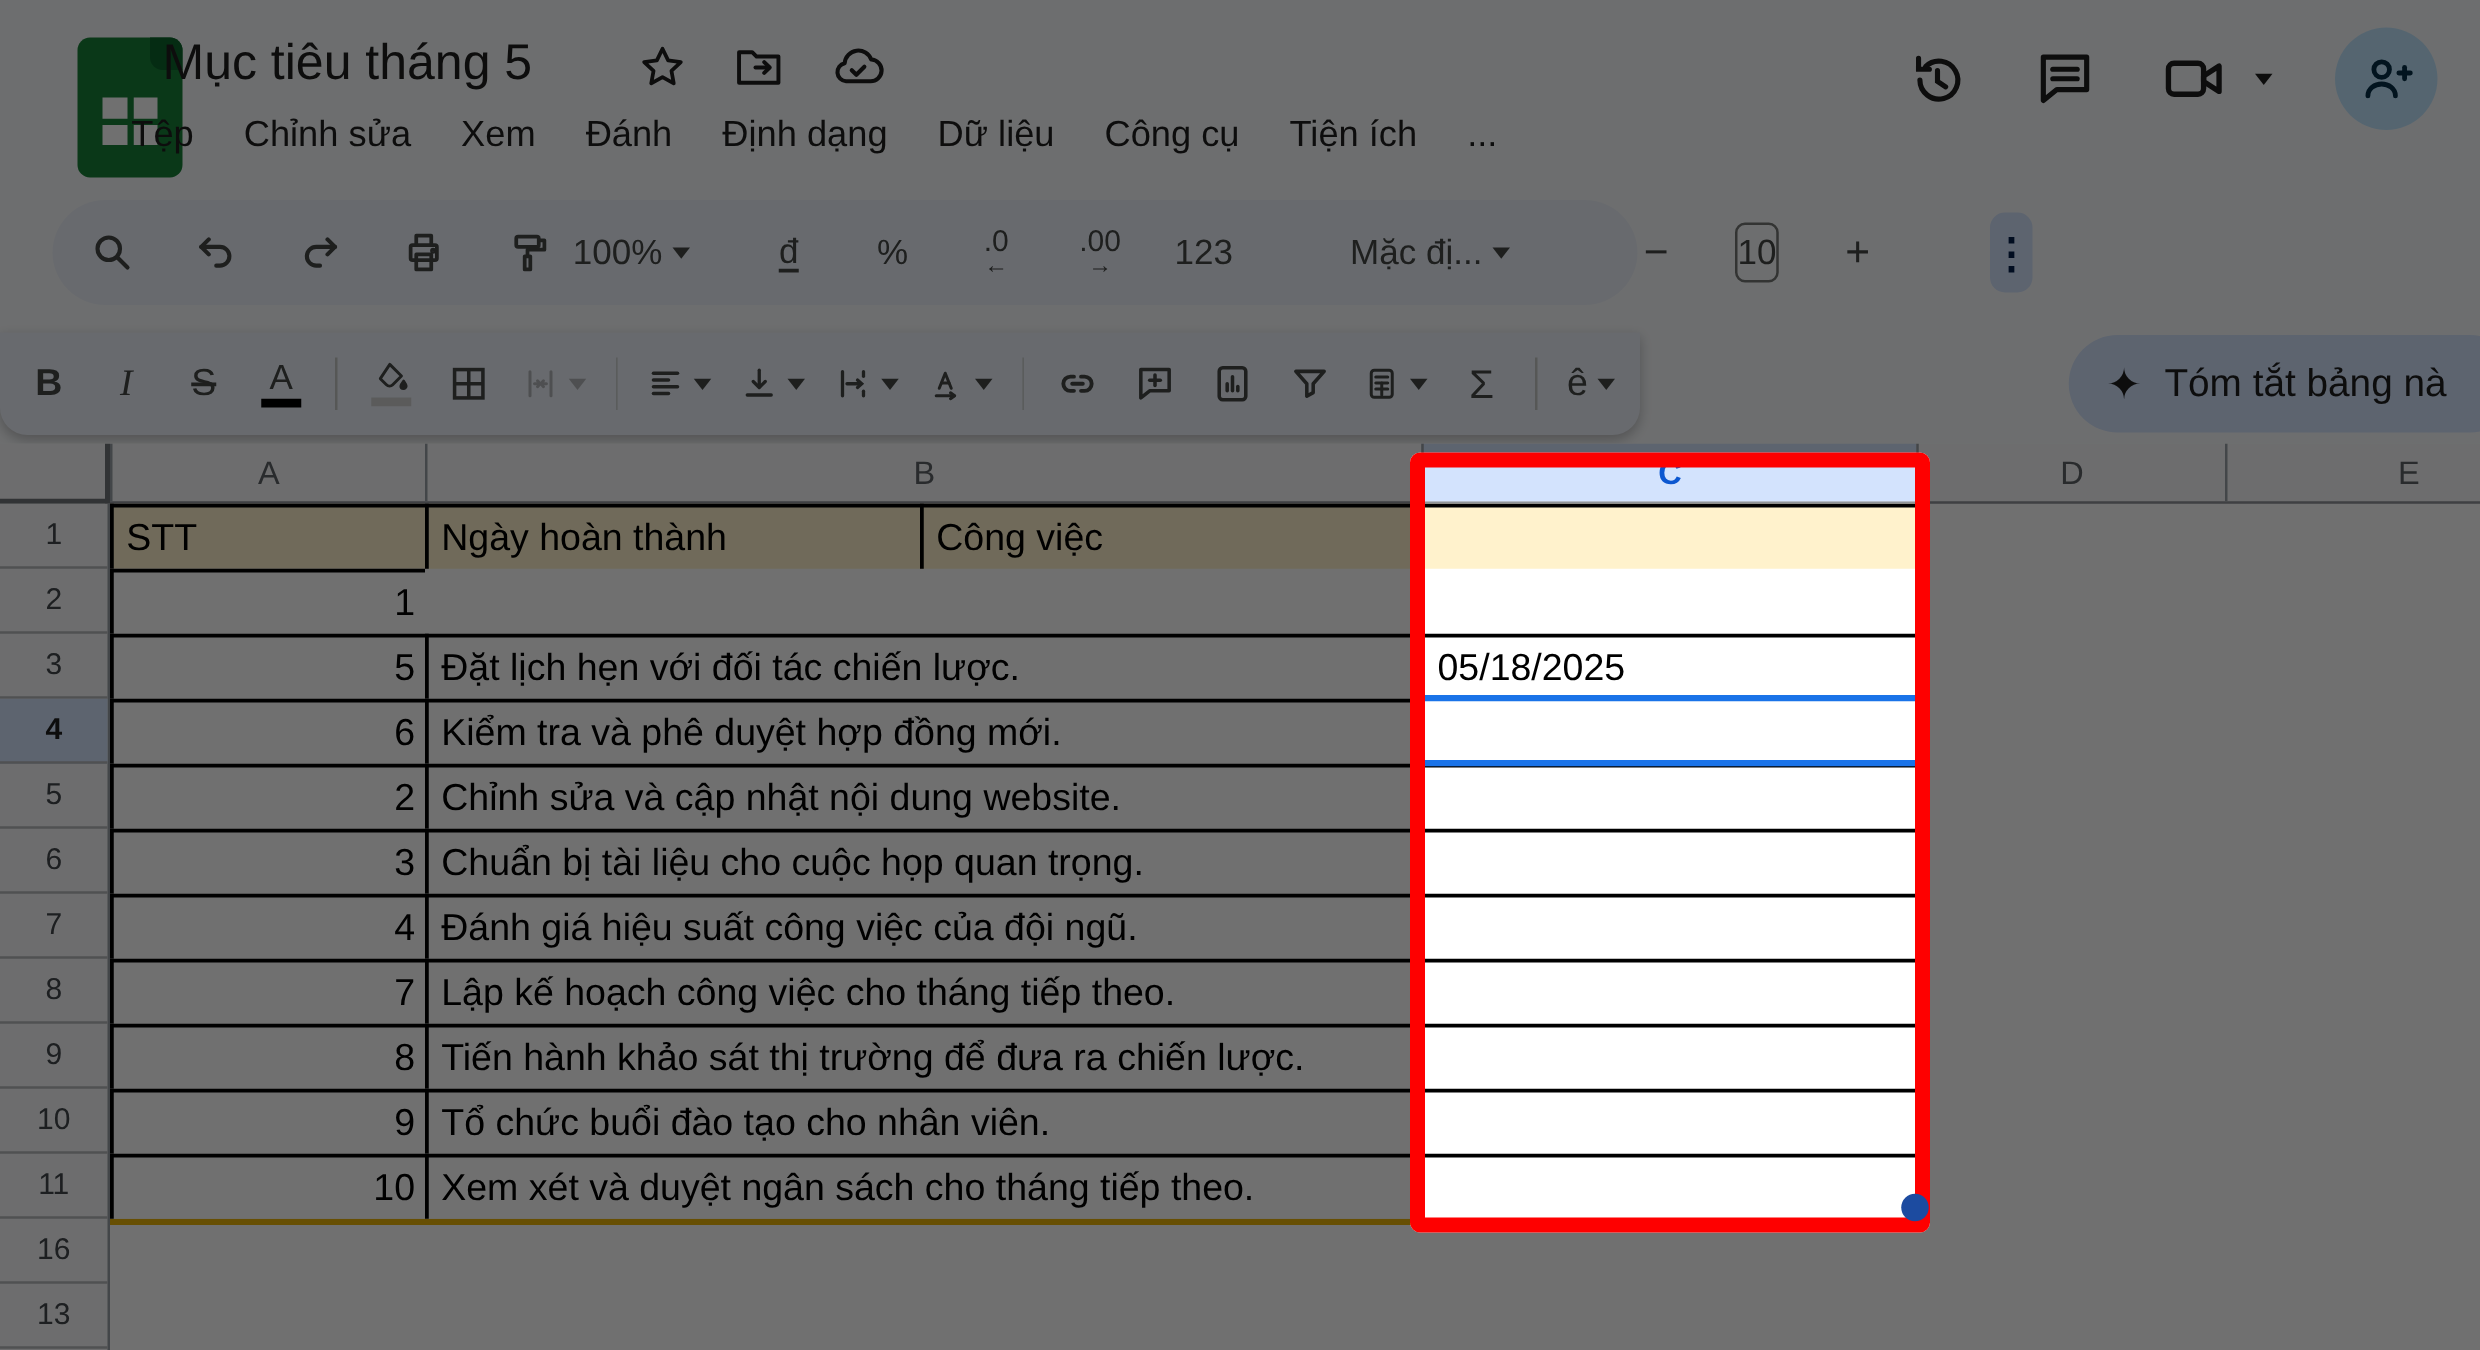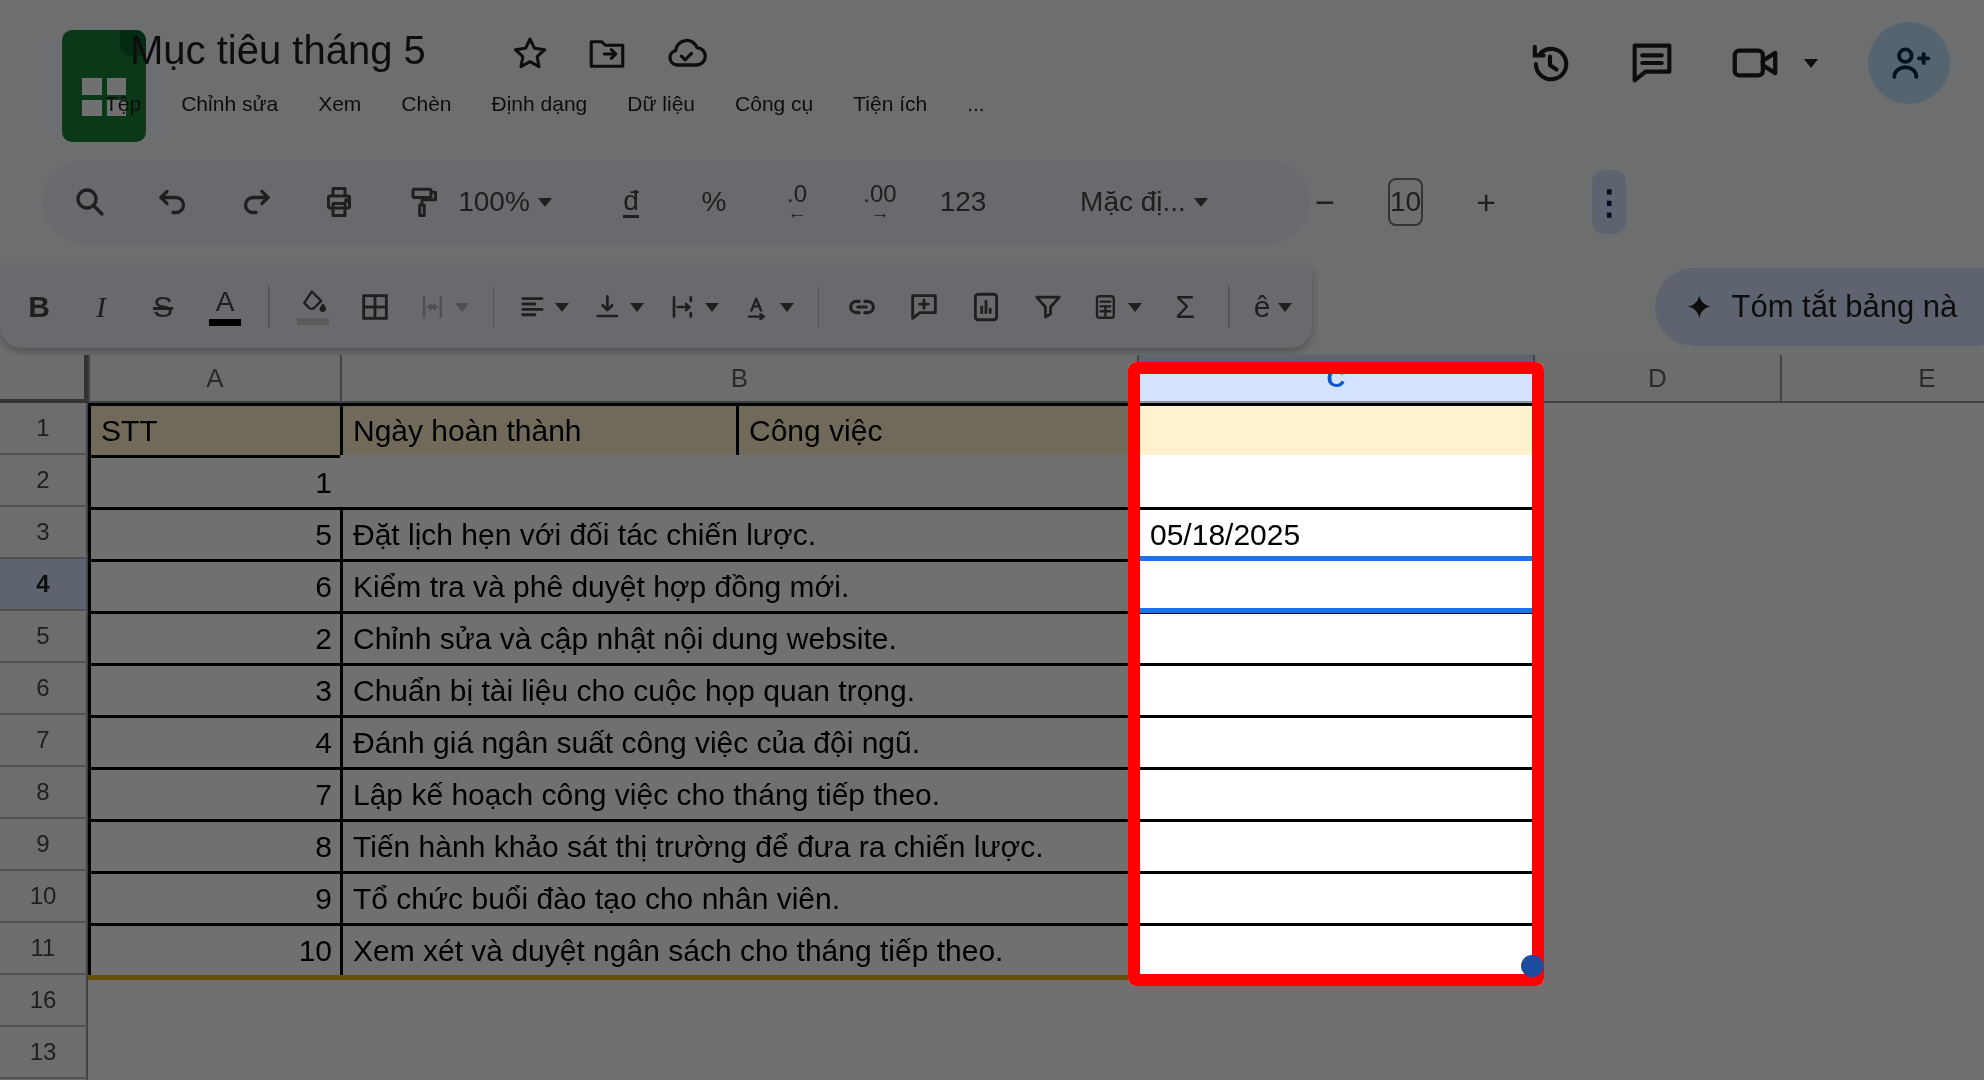--- a/index.html
+++ b/index.html
@@ -11,21 +11,21 @@
   .logo { position:absolute; left:62px; top:30px; width:84px; height:112px;
           background:#188038; border-radius:10px; }
   .logo .fold { position:absolute; right:0; top:0; width:26px; height:26px;
           background:#0d652d; border-radius:0 10px 0 10px; }
   .logo .grid { position:absolute; left:20px; top:48px; width:44px; height:38px;
           display:grid; grid-template-columns:1fr 1fr; grid-template-rows:1fr 1fr; gap:5px; }
   .logo .grid div { background:#fff; }
   .doc-title { position:absolute; left:130px; top:28px; font-size:40px; color:#1f1f1f; }
   .title-icons { position:absolute; left:510px; top:32px; display:flex; gap:36px; align-items:center; }
   .menu-row { position:absolute; left:105px; top:92px; display:flex; gap:40px; }
-  .menu-item { font-size:21px; color:#1f1f1f; }
+  .menu-item { font-size:29px; color:#1f1f1f; }
   .appbar-right { position:absolute; right:34px; top:22px; display:flex; gap:50px; align-items:center; }
   .share-btn { width:82px; height:82px; border-radius:50%; background:#c2e7ff;
                display:flex; align-items:center; justify-content:center; }
   .camera-group { display:flex; align-items:center; gap:14px; }
 
   
   .toolbar { position:absolute; left:42px; top:160px; width:1268px; height:84px;
              background:#edf2fa; border-radius:42px; display:flex; align-items:center;
              gap:43px; padding:0 28px; }
   .tbtn { display:flex; align-items:center; justify-content:center; min-width:40px; height:56px;
@@ -134,21 +134,21 @@
         <path d="M7 18a4 4 0 0 1-.6-7.9A6 6 0 0 1 18 8.5 4.5 4.5 0 0 1 17.5 18H7z"></path>
         <path d="M9.5 13.2l2 2 3.5-3.5"></path>
       </svg>
     </span>
   </div>
 
   <div class="menu-row">
     <span class="menu-item">Tệp</span>
     <span class="menu-item">Chỉnh sửa</span>
     <span class="menu-item">Xem</span>
-    <span class="menu-item">Chèn</span>
+    <span class="menu-item">Đánh</span>
     <span class="menu-item">Định dạng</span>
     <span class="menu-item">Dữ liệu</span>
     <span class="menu-item">Công cụ</span>
     <span class="menu-item">Tiện ích</span>
     <span class="menu-item">...</span>
   </div>
 
   <div class="appbar-right">
     <span class="icon">
       <svg width="52" height="52" viewBox="0 0 24 24" fill="none" stroke="#1f1f1f" stroke-width="1.9" stroke-linecap="round">
@@ -422,21 +422,21 @@
         <div class="tcell txt" style="width: 797px;">Chỉnh sửa và cập nhật nội dung website.</div>
         <div class="tcell txt" style="width: 396px;"></div>
       </div>
       <div class="trow">
         <div class="tcell num" style="width: 252px;">3</div>
         <div class="tcell txt" style="width: 797px;">Chuẩn bị tài liệu cho cuộc họp quan trọng.</div>
         <div class="tcell txt" style="width: 396px;"></div>
       </div>
       <div class="trow">
         <div class="tcell num" style="width: 252px;">4</div>
-        <div class="tcell txt" style="width: 797px;">Đánh giá ngân suất công việc của đội ngũ.</div>
+        <div class="tcell txt" style="width: 797px;">Đánh giá hiệu suất công việc của đội ngũ.</div>
         <div class="tcell txt" style="width: 396px;"></div>
       </div>
       <div class="trow">
         <div class="tcell num" style="width: 252px;">7</div>
         <div class="tcell txt" style="width: 797px;">Lập kế hoạch công việc cho tháng tiếp theo.</div>
         <div class="tcell txt" style="width: 396px;"></div>
       </div>
       <div class="trow">
         <div class="tcell num" style="width: 252px;">8</div>
         <div class="tcell txt" style="width: 797px;">Tiến hành khảo sát thị trường để đưa ra chiến lược.</div>

